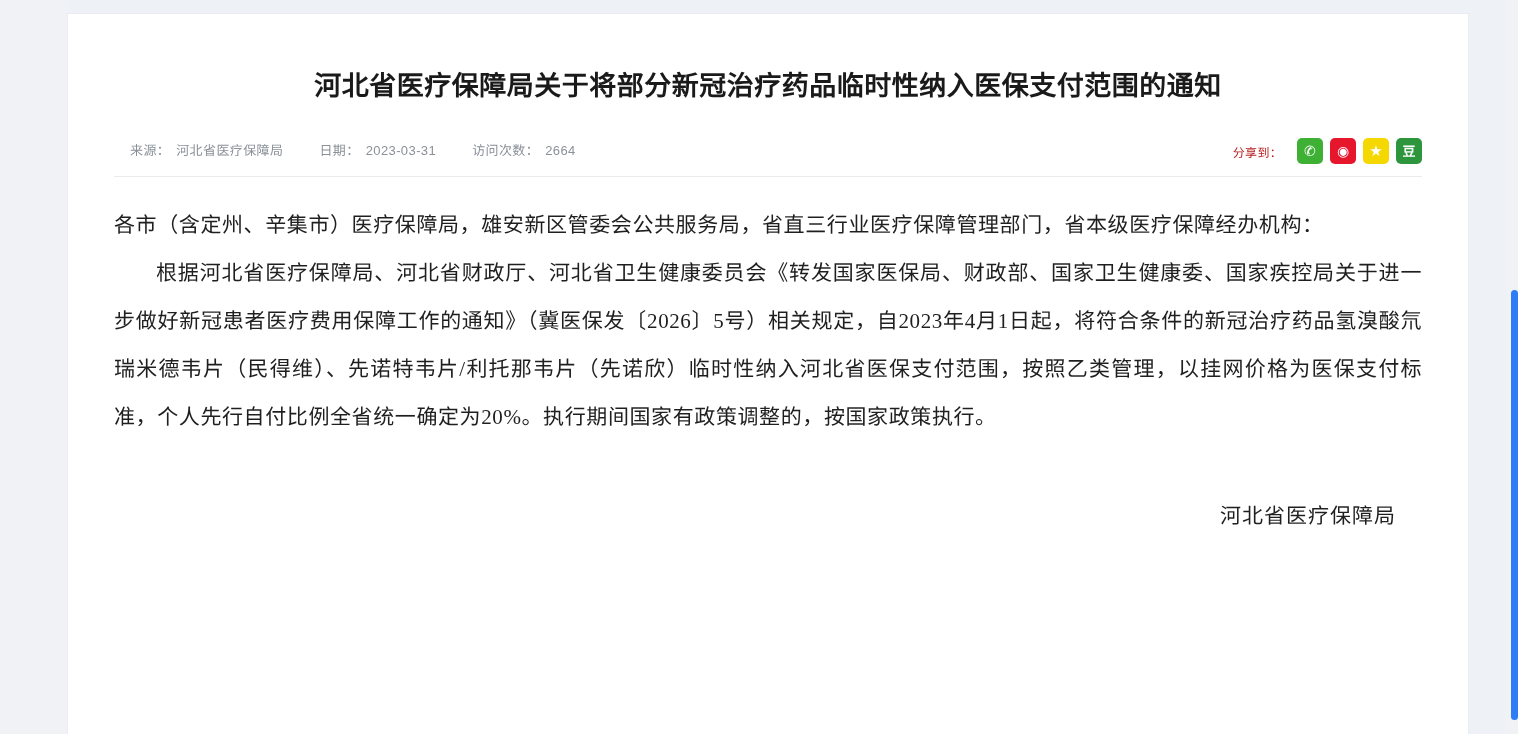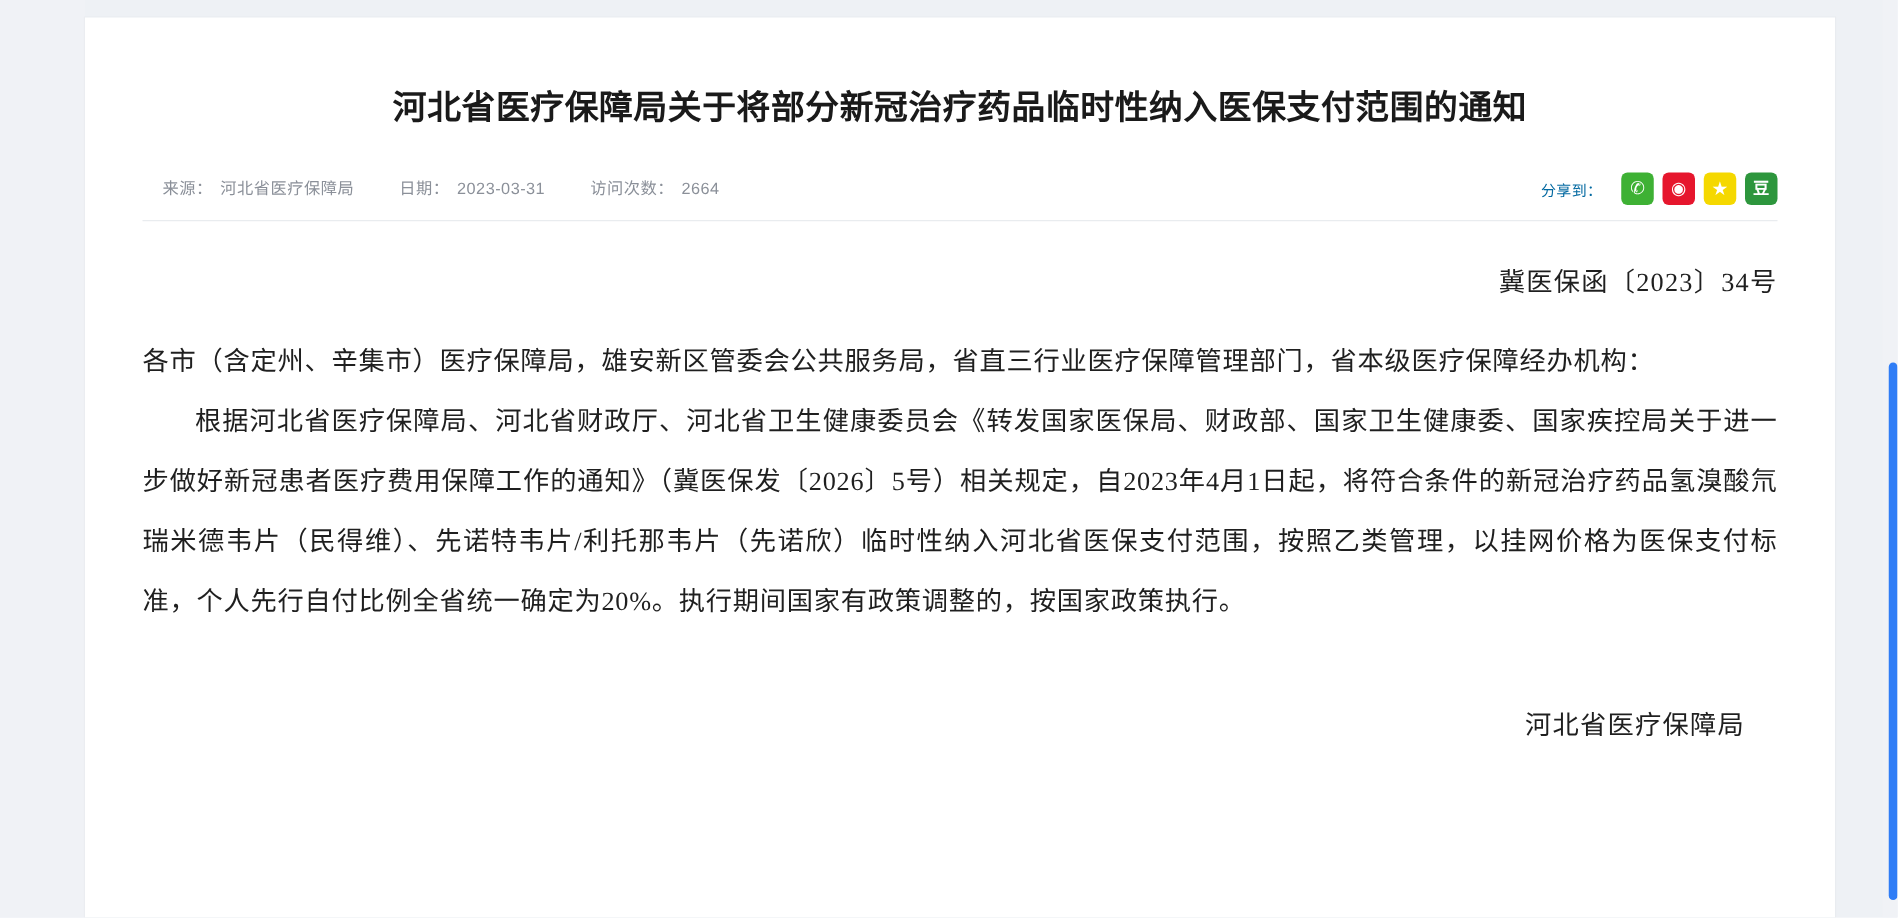--- a/index.html
+++ b/index.html
@@ -80,21 +80,21 @@
   .share {
     position: absolute;
     right: 46px;
     top: 2px;
     display: flex;
     align-items: center;
     height: 30px;
   }
   .share-label {
     font-size: 12px;
-    color: #0369a1;
+    color: #b91c1c;
     margin-right: 8px;
     letter-spacing: 0.3px;
   }
   .share-icon {
     width: 26px;
     height: 26px;
     border-radius: 5px;
     margin-left: 7px;
     display: flex;
     align-items: center;
@@ -213,21 +213,20 @@
         </span>
         <span class="share-icon douban">
           <span class="glyph">豆</span>
         </span>
       </div>
     </div>
 
     <div class="divider"></div>
 
     <div class="doc-body">
-      <div class="doc-number">冀医保函〔2023〕34号</div>
 
       <p class="para addressee">各市（含定州、辛集市）医疗保障局，雄安新区管委会公共服务局，省直三行业医疗保障管理部门，省本级医疗保障经办机构：</p>
 
       <p class="para indent">根据河北省医疗保障局、河北省财政厅、河北省卫生健康委员会《转发国家医保局、财政部、国家卫生健康委、国家疾控局关于进一步做好新冠患者医疗费用保障工作的通知》（冀医保发〔2026〕5号）相关规定，自2023年4月1日起，将符合条件的新冠治疗药品氢溴酸氘瑞米德韦片（民得维）、先诺特韦片/利托那韦片（先诺欣）临时性纳入河北省医保支付范围，按照乙类管理，以挂网价格为医保支付标准，个人先行自付比例全省统一确定为20%。执行期间国家有政策调整的，按国家政策执行。</p>
 
       <div class="signature">河北省医疗保障局</div>
     </div>
 
   </div>
 

